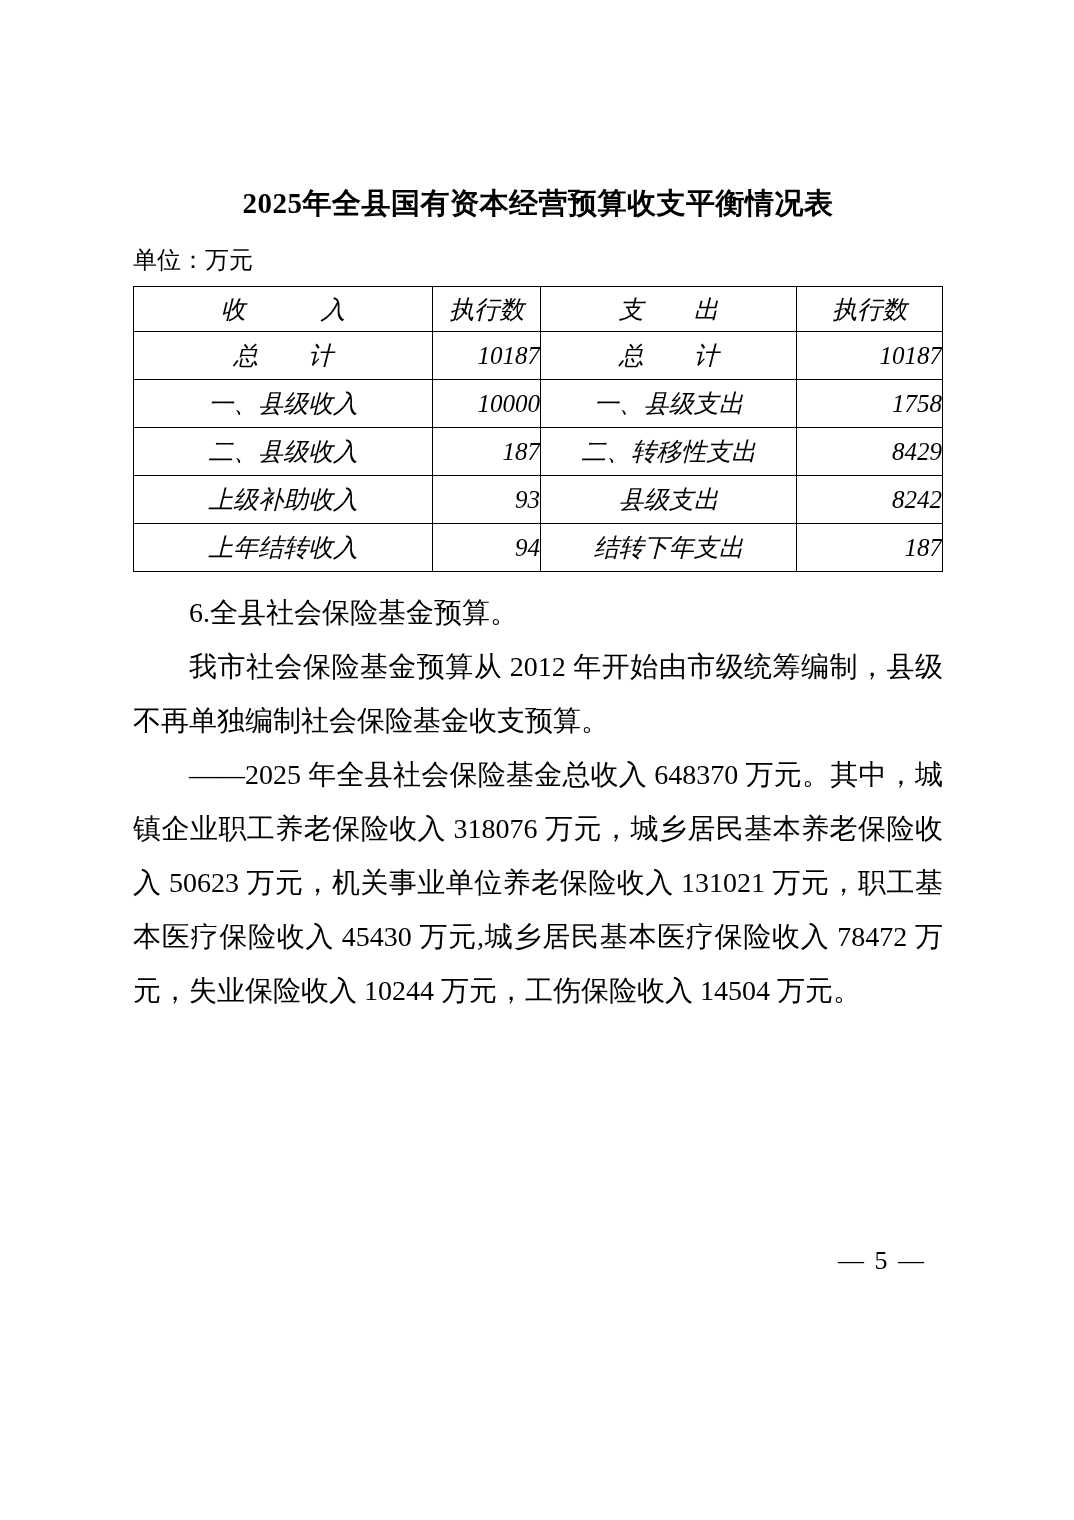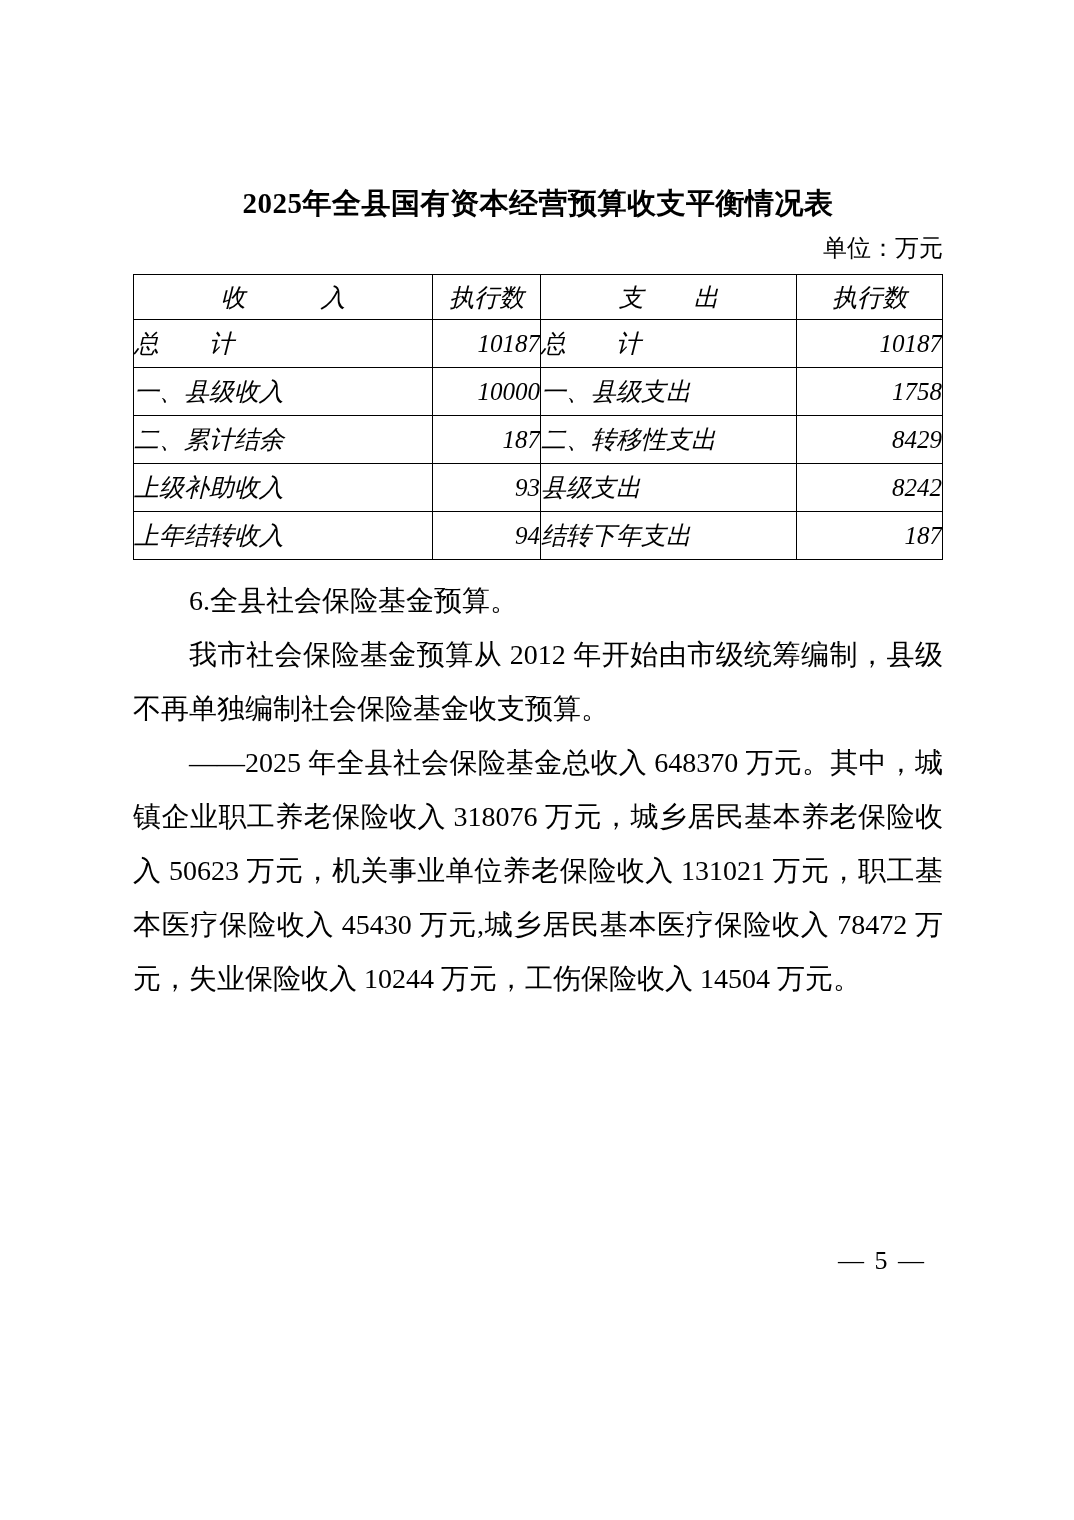--- a/index.html
+++ b/index.html
@@ -20,23 +20,22 @@
   }
   .doc-title {
     margin: 0;
     text-align: center;
     font-size: 29px;
     line-height: 34px;
     font-weight: 700;
     letter-spacing: 0.5px;
   }
   .unit-label {
-    text-align: right;
     font-size: 24px;
-    margin-top: 12px;
+    margin-top: 24px;
     margin-bottom: 10px;
   }
   table.balance {
     width: 100%;
     border-collapse: collapse;
     table-layout: fixed;
   }
   table.balance col.c0 { width: 37%; }
   table.balance col.c1 { width: 13.3%; }
   table.balance col.c2 { width: 31.7%; }
@@ -52,21 +51,21 @@
     font-style: italic;
   }
   table.balance thead th {
     height: 44px;
     text-align: center;
   }
   table.balance tbody td {
     height: 47px;
   }
   td.t-label {
-    text-align: left;
+    text-align: center;
     padding-left: 9px;
   }
   td.t-num {
     text-align: right;
     padding-right: 10px;
   }
   .body-text {
     margin-top: 14px;
     font-size: 28px;
     line-height: 54px;
@@ -115,21 +114,21 @@
         <td class="t-label">总　　计</td>
         <td class="t-num">10187</td>
       </tr>
       <tr>
         <td class="t-label">一、县级收入</td>
         <td class="t-num">10000</td>
         <td class="t-label">一、县级支出</td>
         <td class="t-num">1758</td>
       </tr>
       <tr>
-        <td class="t-label">二、累计结余</td>
+        <td class="t-label">二、县级收入</td>
         <td class="t-num">187</td>
         <td class="t-label">二、转移性支出</td>
         <td class="t-num">8429</td>
       </tr>
       <tr>
         <td class="t-label">上级补助收入</td>
         <td class="t-num">93</td>
         <td class="t-label">县级支出</td>
         <td class="t-num">8242</td>
       </tr>

